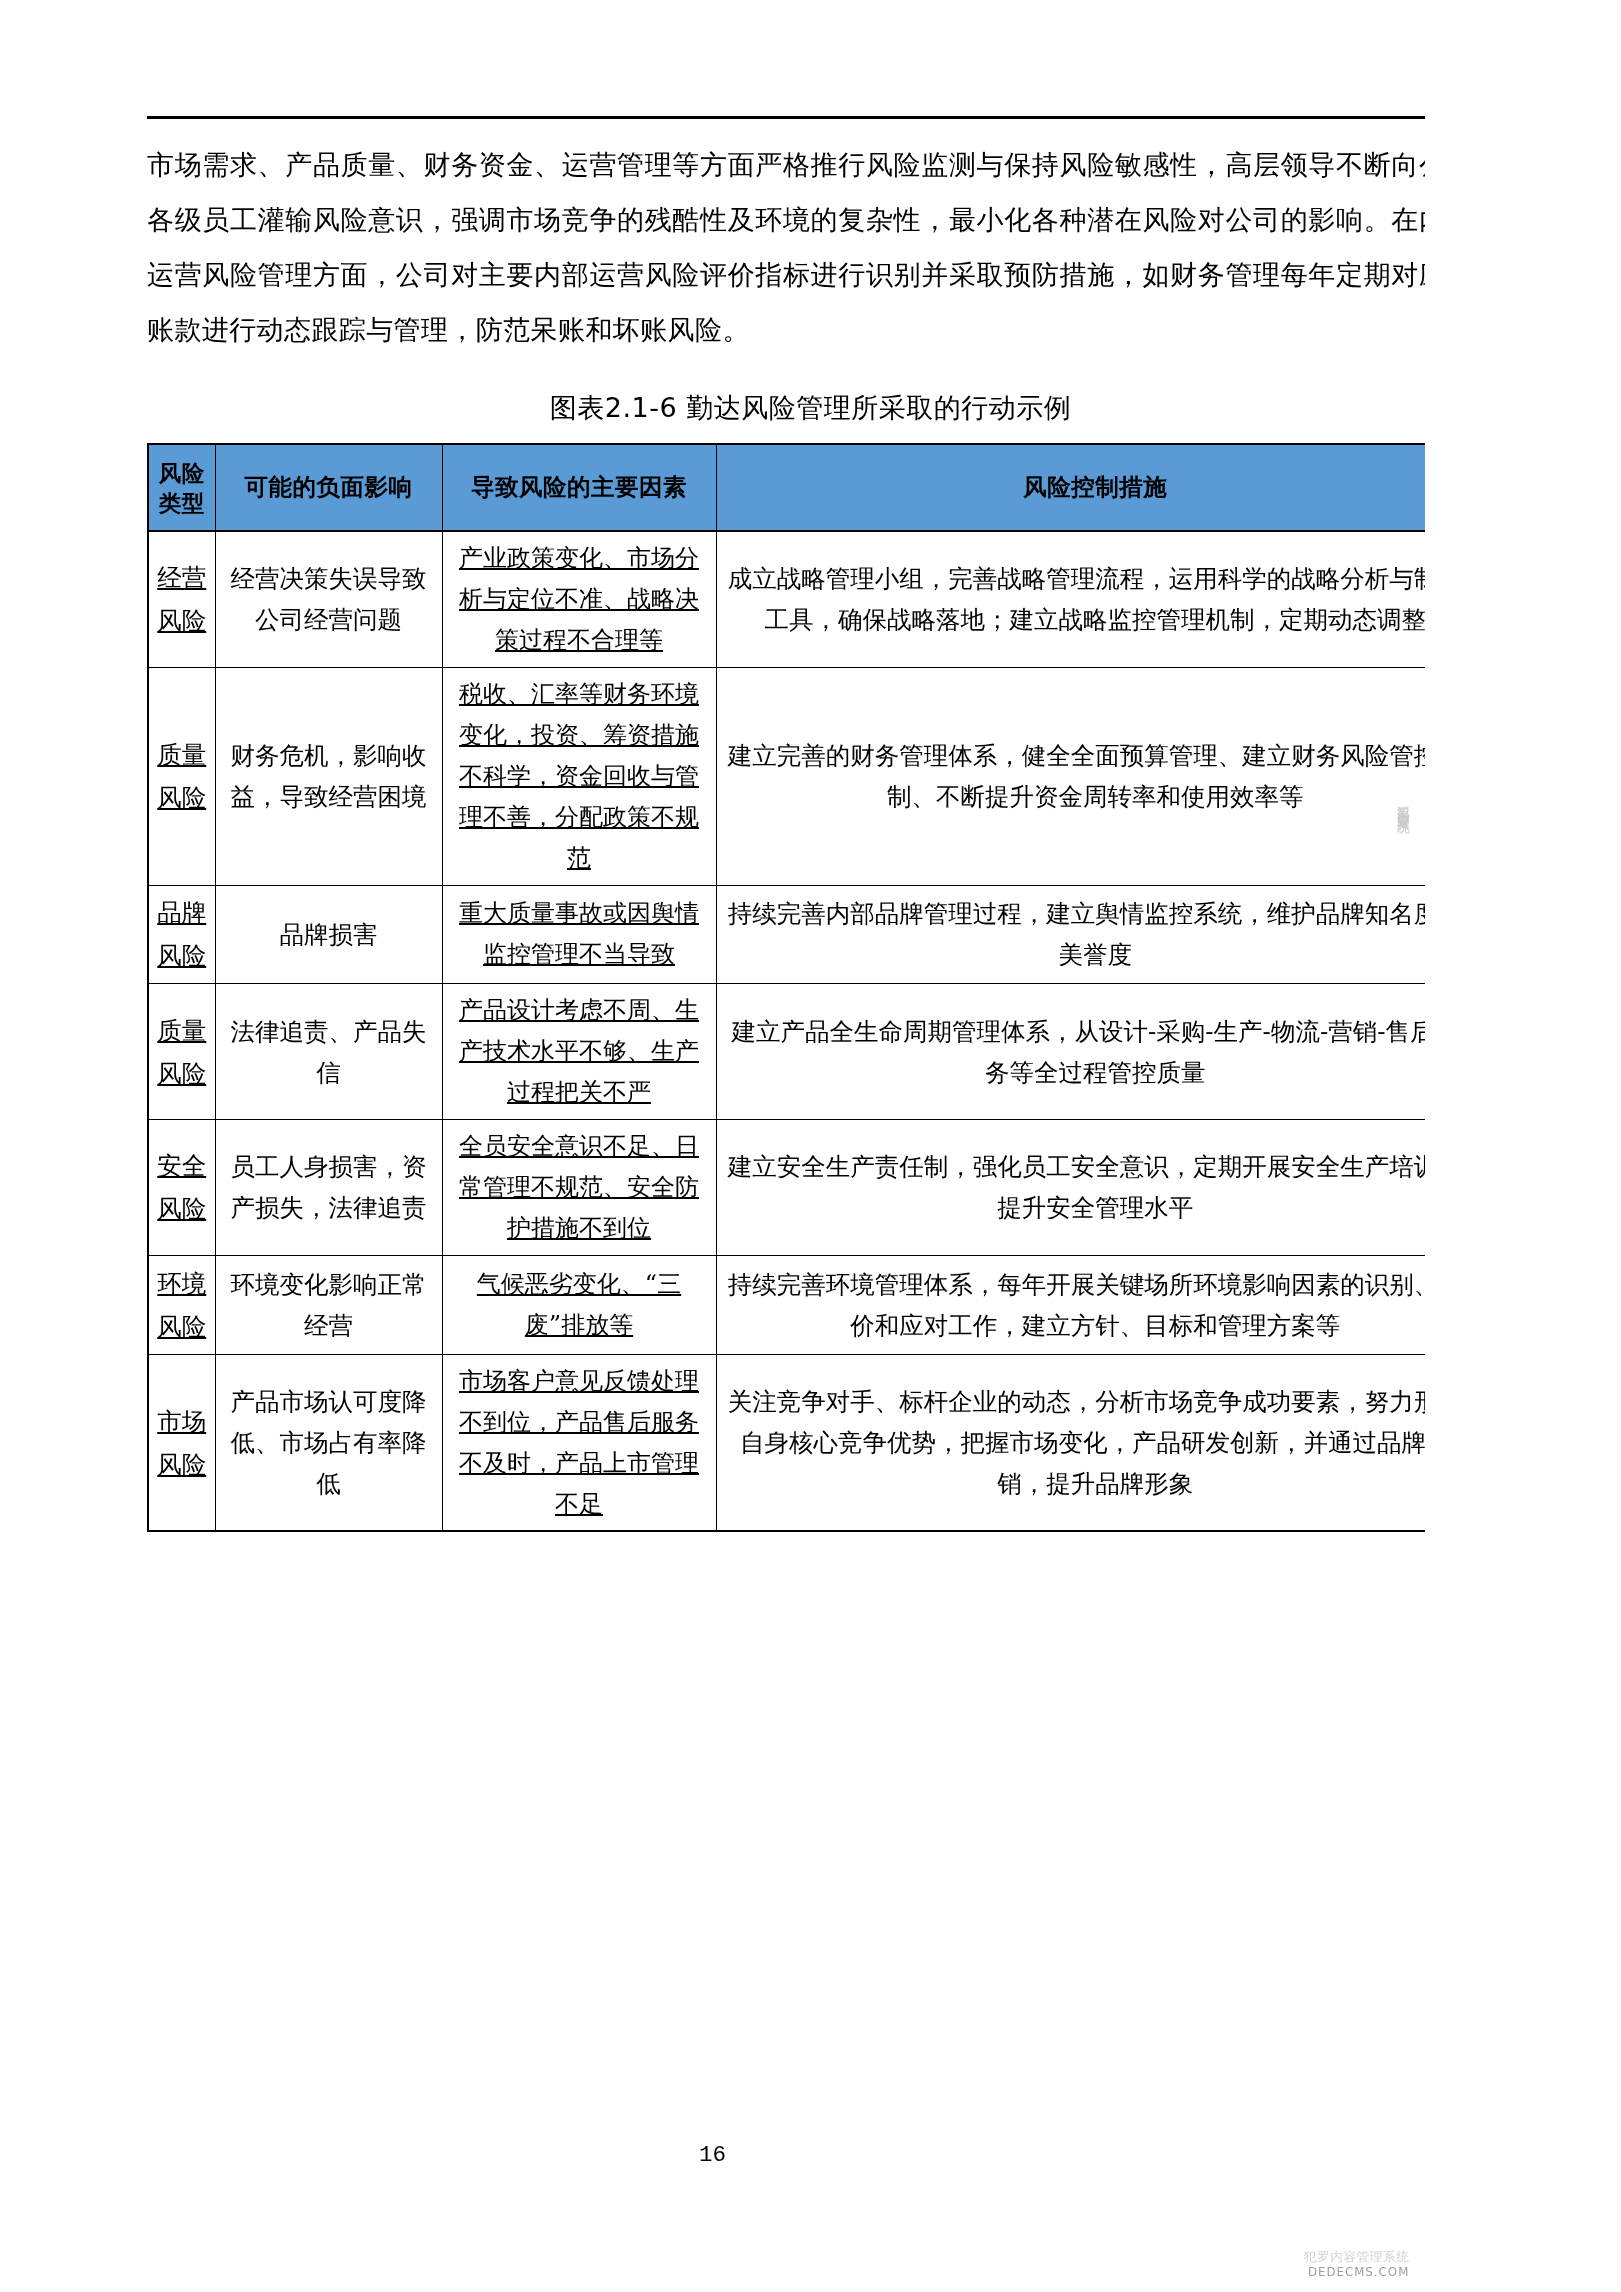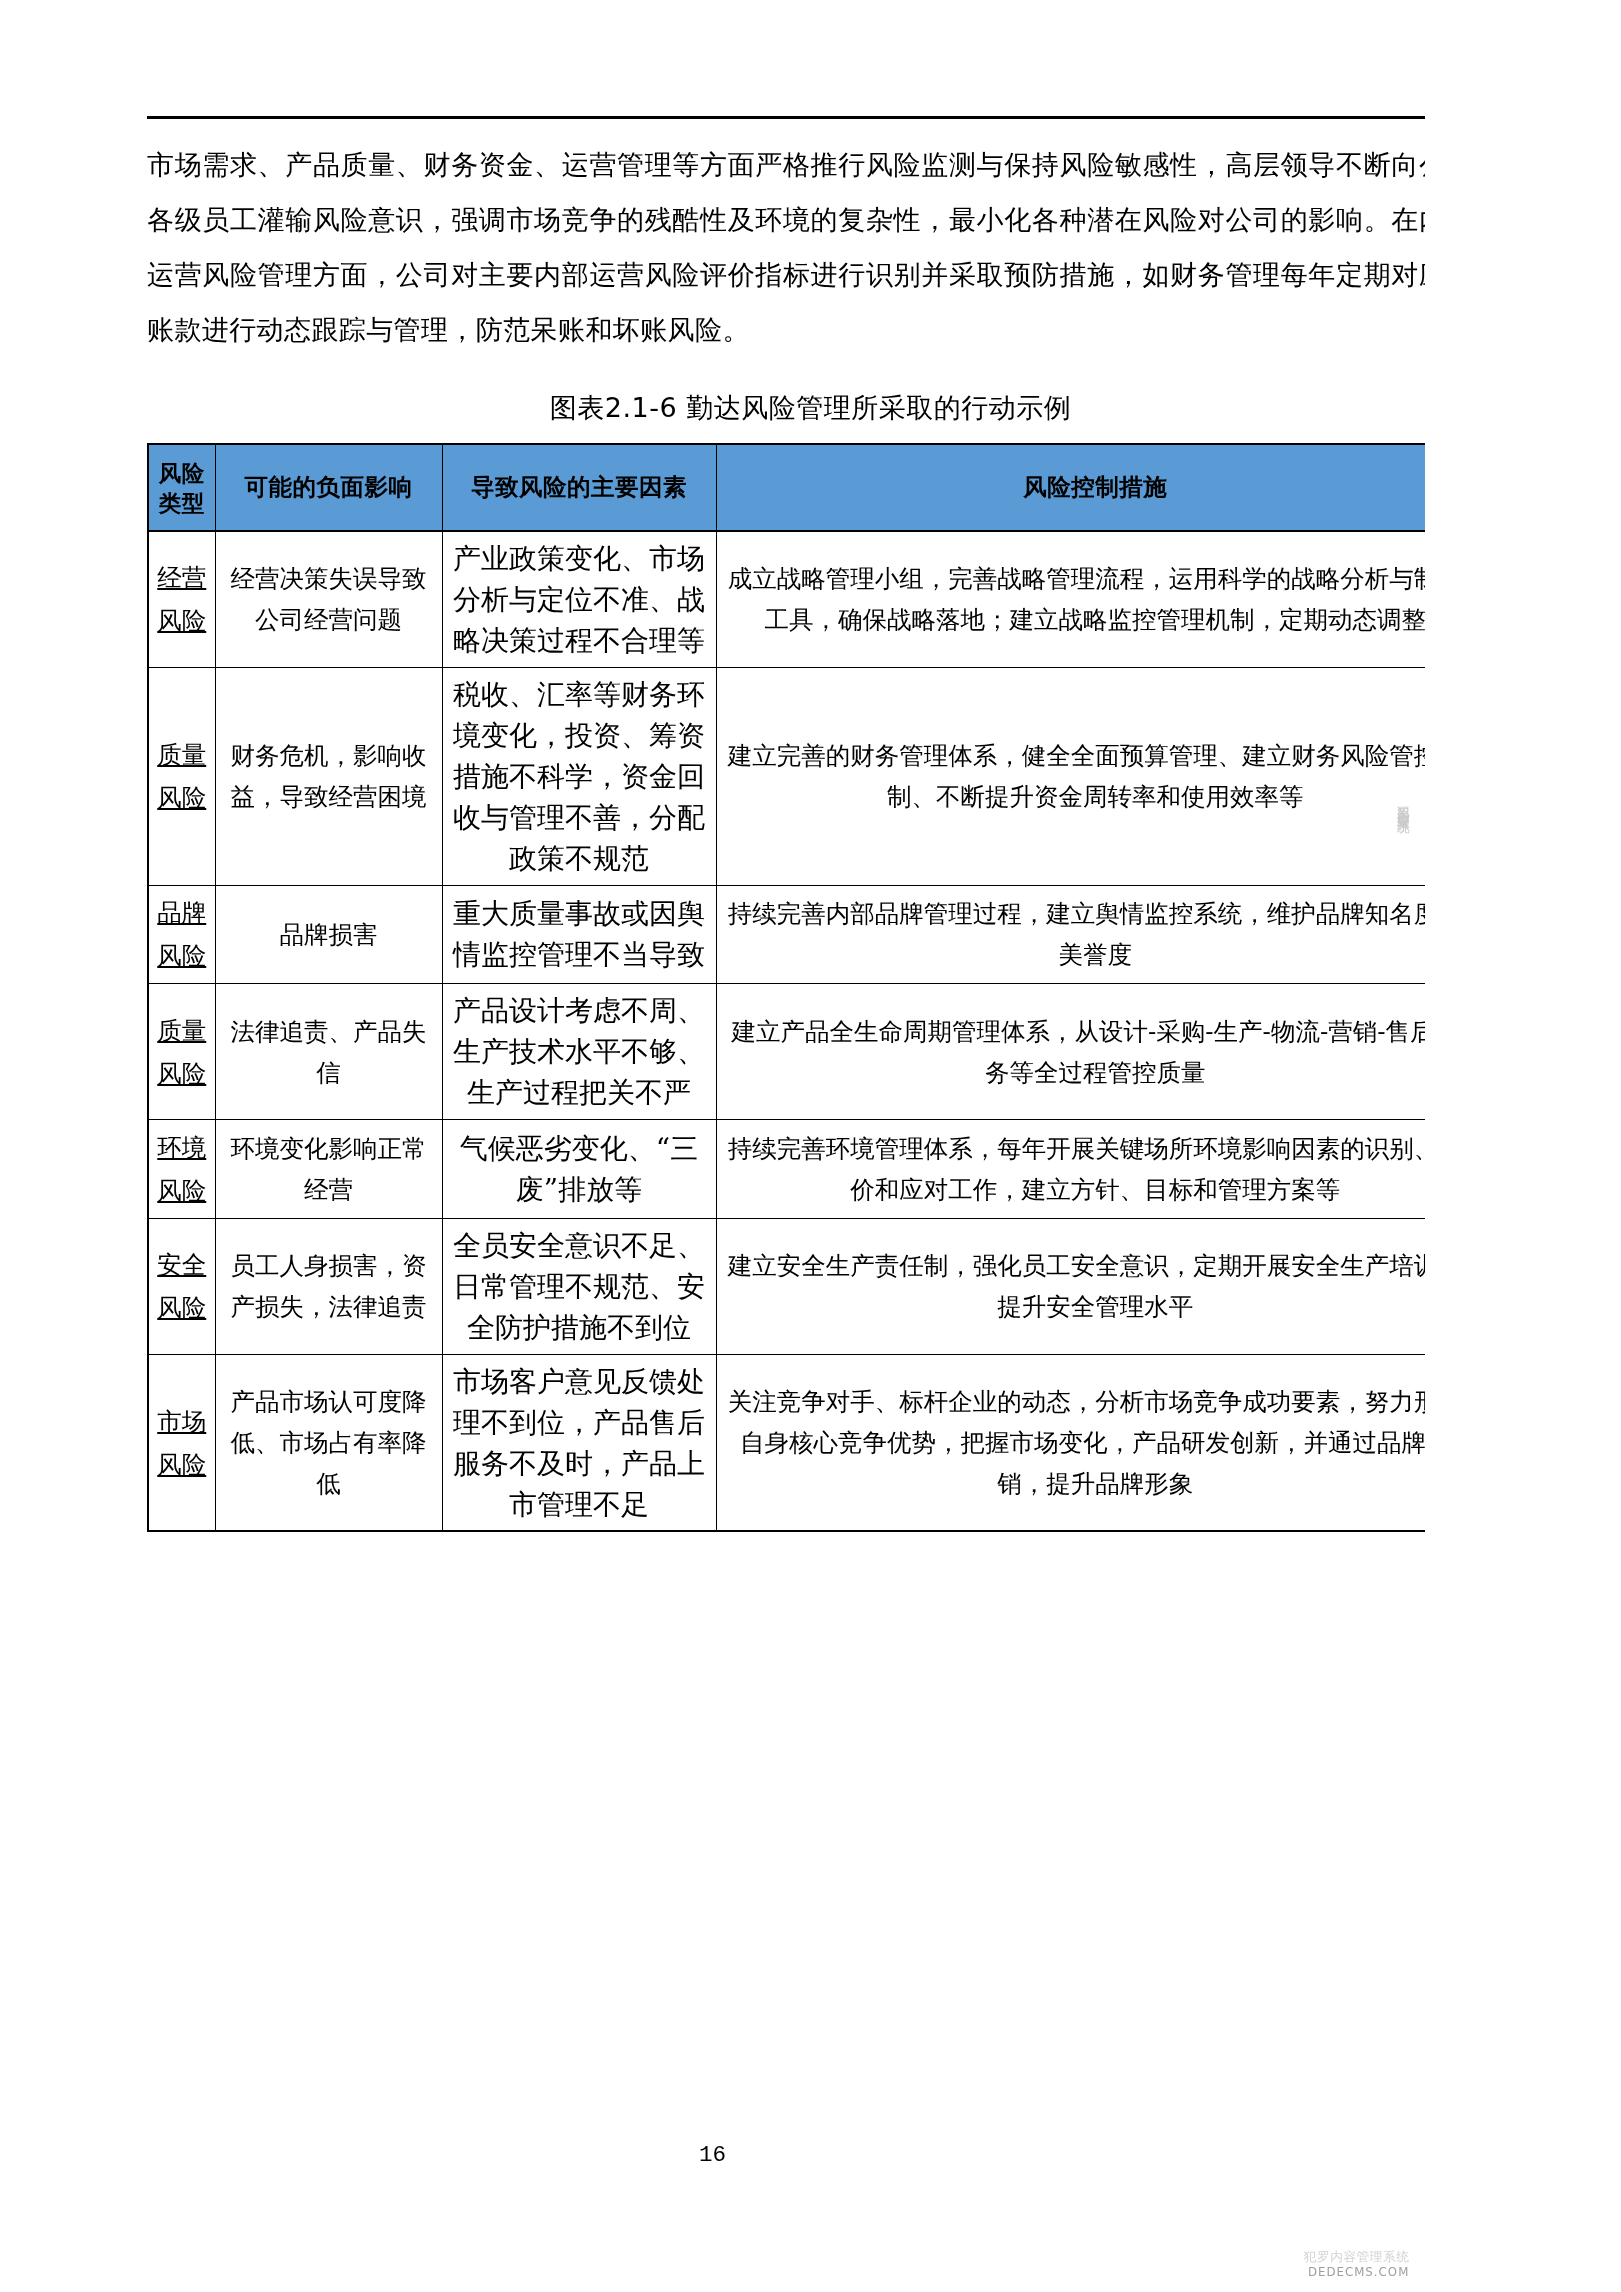--- a/index.html
+++ b/index.html
@@ -93,22 +93,23 @@
     padding: 5.9px 2px;
     letter-spacing: 0;
     word-break: break-all;
     text-decoration: underline;
   }
   td.cell-impact {
     font-size: 24.5px;
     line-height: 41px;
   }
   td.cell-factor {
-    font-size: 28px;
+    font-size: 24px;
     line-height: 41px;
+    text-decoration: underline;
   }
   td.cell-measure {
     font-size: 24.5px;
     line-height: 41px;
     padding-left: 13.7px;
     padding-right: 13.7px;
   }
   .page-number {
     position: absolute;
     left: 0;
@@ -198,30 +199,30 @@
           <td class="cell-factor">重大质量事故或因舆情监控管理不当导致</td>
           <td class="cell-measure">持续完善内部品牌管理过程，建立舆情监控系统，维护品牌知名度与美誉度</td>
         </tr>
         <tr>
           <td class="cell-type">质量风险</td>
           <td class="cell-impact">法律追责、产品失信</td>
           <td class="cell-factor">产品设计考虑不周、生产技术水平不够、生产过程把关不严</td>
           <td class="cell-measure">建立产品全生命周期管理体系，从设计-采购-生产-物流-营销-售后服务等全过程管控质量</td>
         </tr>
         <tr>
+          <td class="cell-type">安全风险</td>
+          <td class="cell-impact">员工人身损害，资产损失，法律追责</td>
+          <td class="cell-factor">全员安全意识不足、日常管理不规范、安全防护措施不到位</td>
+          <td class="cell-measure">建立安全生产责任制，强化员工安全意识，定期开展安全生产培训，提升安全管理水平</td>
+        </tr>
+        <tr>
           <td class="cell-type">环境风险</td>
           <td class="cell-impact">环境变化影响正常经营</td>
           <td class="cell-factor">气候恶劣变化、“三废”排放等</td>
           <td class="cell-measure">持续完善环境管理体系，每年开展关键场所环境影响因素的识别、评价和应对工作，建立方针、目标和管理方案等</td>
-        </tr>
-        <tr>
-          <td class="cell-type">安全风险</td>
-          <td class="cell-impact">员工人身损害，资产损失，法律追责</td>
-          <td class="cell-factor">全员安全意识不足、日常管理不规范、安全防护措施不到位</td>
-          <td class="cell-measure">建立安全生产责任制，强化员工安全意识，定期开展安全生产培训，提升安全管理水平</td>
         </tr>
         <tr>
           <td class="cell-type">市场风险</td>
           <td class="cell-impact">产品市场认可度降低、市场占有率降低</td>
           <td class="cell-factor">市场客户意见反馈处理不到位，产品售后服务不及时，产品上市管理不足</td>
           <td class="cell-measure">关注竞争对手、标杆企业的动态，分析市场竞争成功要素，努力形成自身核心竞争优势，把握市场变化，产品研发创新，并通过品牌营销，提升品牌形象</td>
         </tr>
       </tbody>
     </table>
 

